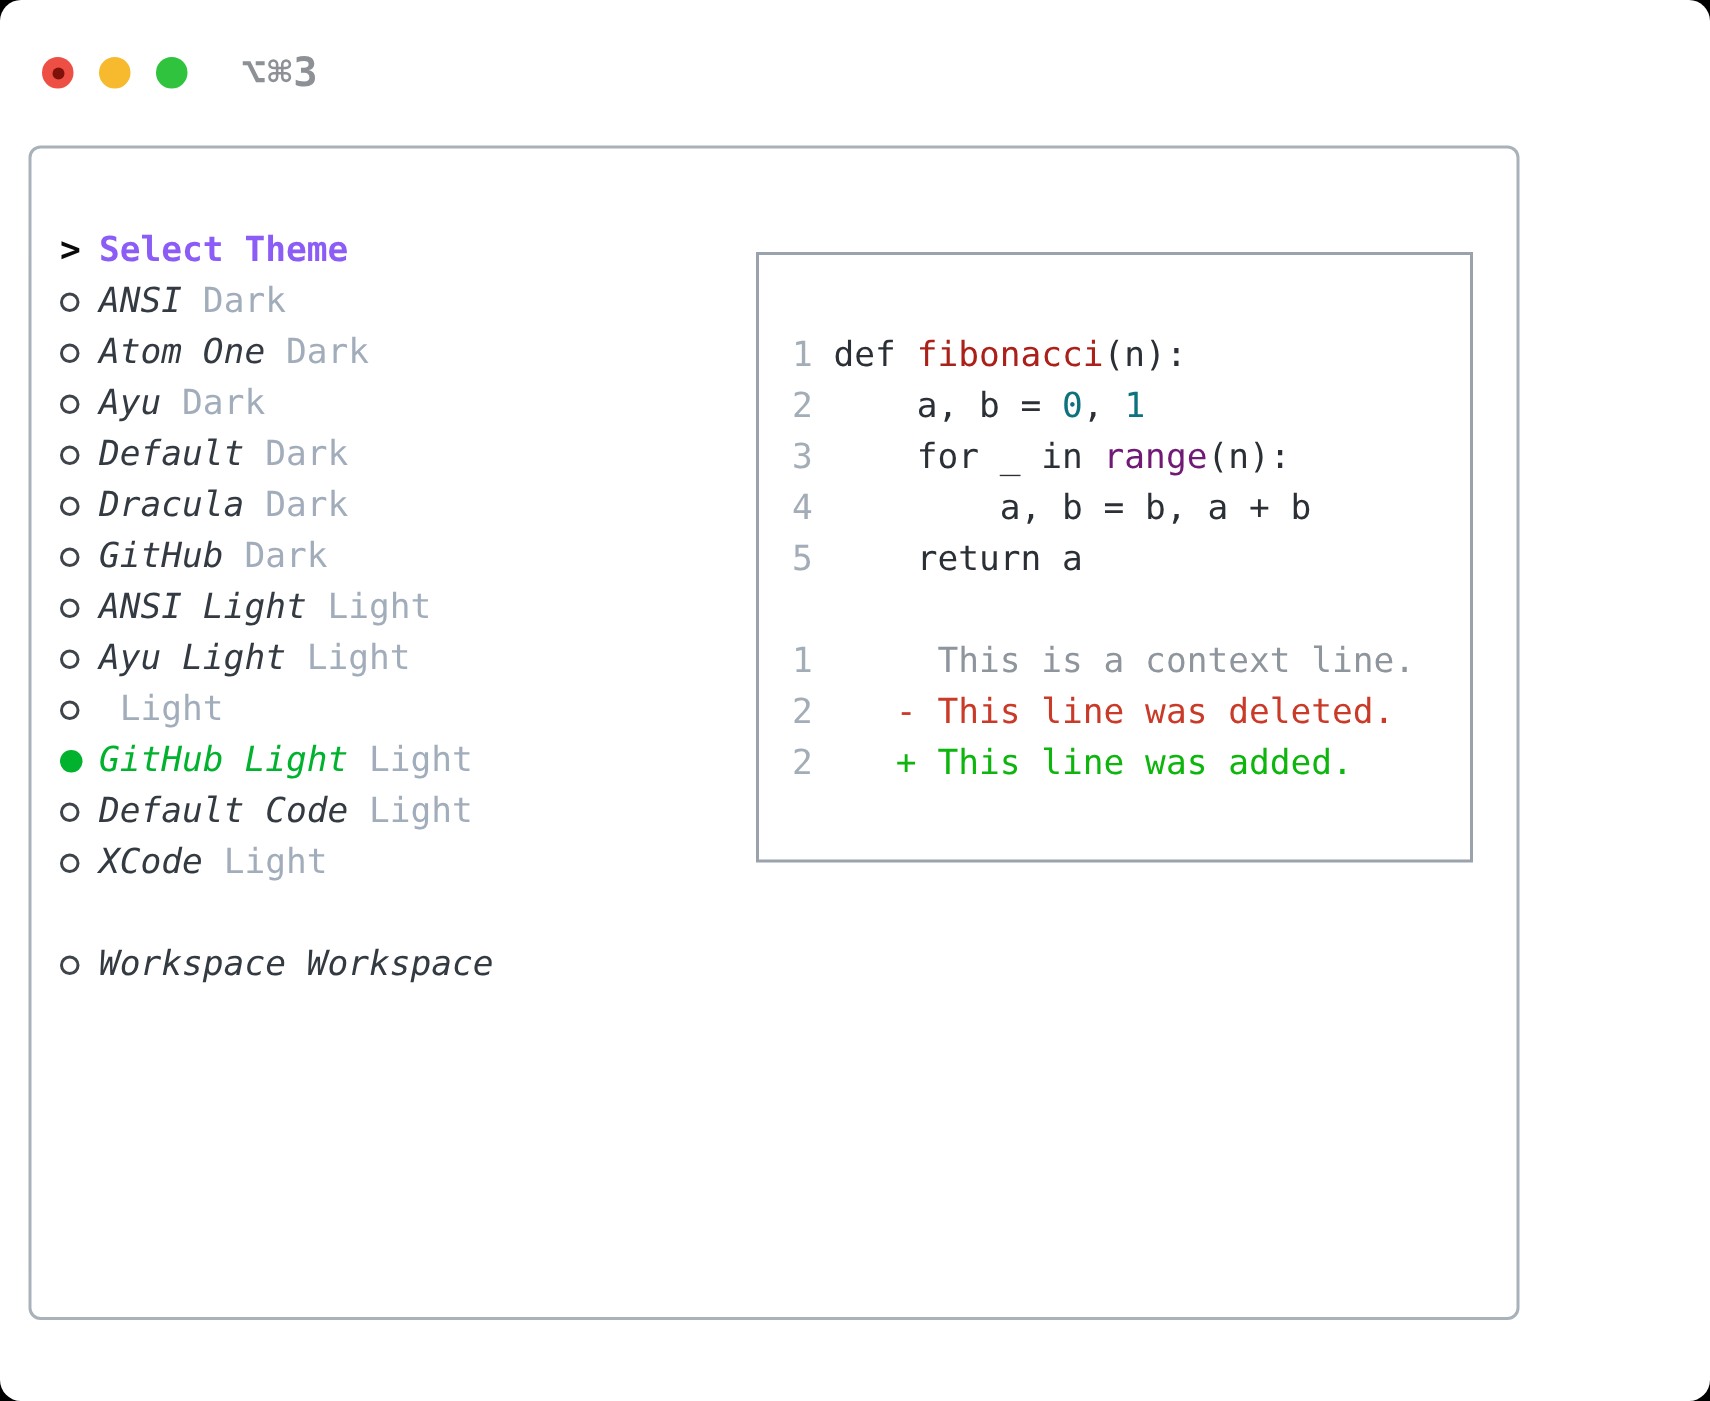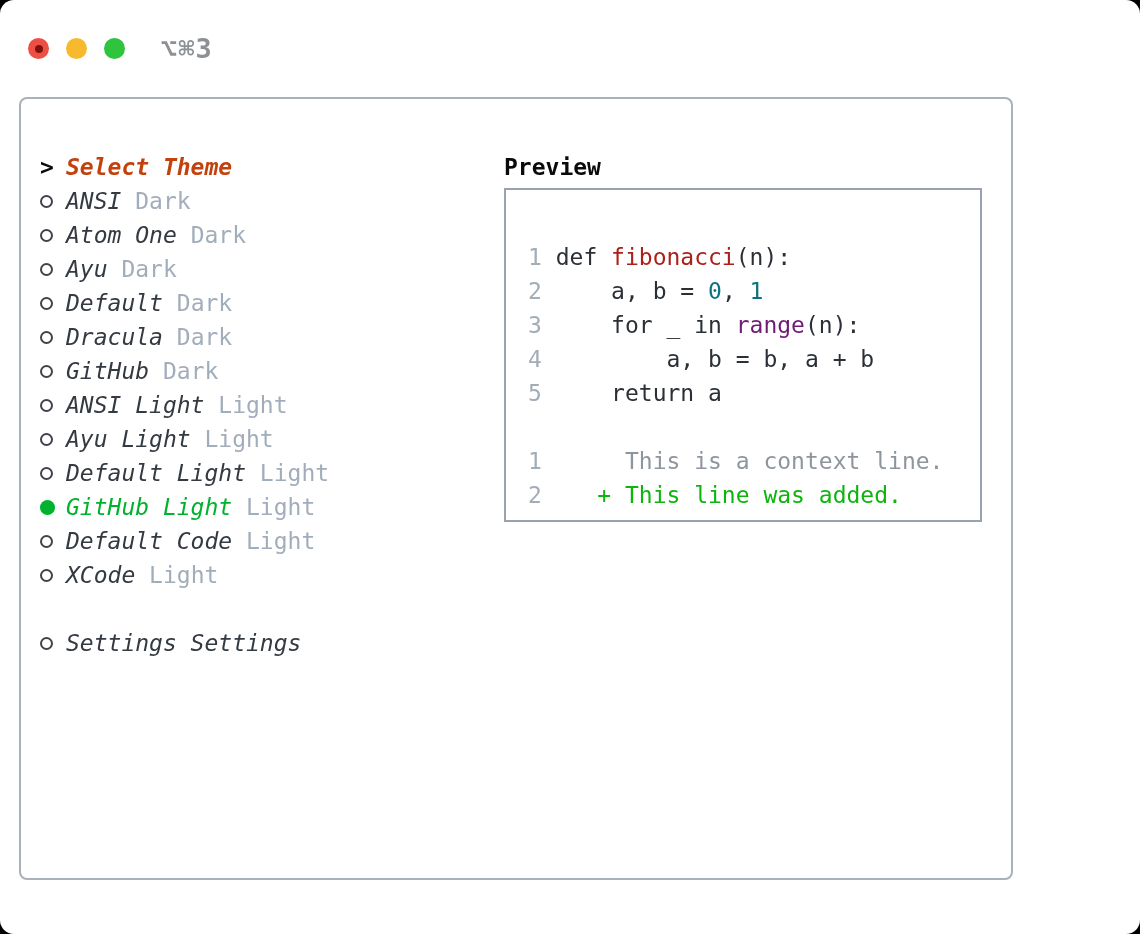--- a/index.html
+++ b/index.html
@@ -24,32 +24,32 @@
     border:2px solid #a9b2ba; border-radius:8px; background:#fff;
   }
   .col-left  { position:absolute; left:19px; top:51px; width:440px; }
   .col-right { position:absolute; left:483px; top:51px; width:503px; }
 
   .row { display:flex; align-items:center; height:34px; font-size:23px; white-space:pre; }
   .marker-col { width:26px; flex:0 0 26px; display:flex; align-items:center; }
   .ring   { width:13px; height:13px; border-radius:50%; border:2px solid #3f444b; }
   .dot    { width:15px; height:15px; border-radius:50%; background:#00b22d; }
   .prompt { font-weight:bold; color:#0a0a0a; font-size:23px; }
-  .hdr-label { font-weight:bold; color:#c2410c;font-style:italic; }
+  .hdr-label { font-weight:bold; color:#8b5cf6; }
   .t-name { color:#343a42;font-style:italic; }
   .t-var  { color:#a2adbb;text-align:center; }
   .sel .t-name { color:#00b22d; }
   .apply-hdr { color:#16181b; }
   .spacer { height:34px; }
   .hint { margin-top:0; font-size:23px; line-height:34px; color:#a3adb8; white-space:pre; }
 
   
   .preview-hdr { font-size:23px; font-weight:bold; color:#0a0a0a; height:34px; line-height:34px; }
   .preview-box {
-    margin-top:4px; width:478px; height:334px;
+    margin-top:18px; width:478px; height:407px;
     border:2px solid #9aa3ad; background:#fff;
     padding:50px 0 0 22px; overflow:hidden;
   }
   .code-line { height:34px; line-height:34px; font-size:23px; white-space:pre; }
   .c-num { color:#a3adb8; }
   .c-pln { color:#2b3036; }
   .c-func { color:#ab2018; }
   .c-lit { color:#0c727e; }
   .c-builtin { color:#701a75; }
   .c-ctx { color:#8e959c; }
@@ -82,45 +82,45 @@
 
       <div id="theme-list">
           <div class="row"><span class="marker-col"><span class="ring"></span></span><span class="t-name">ANSI</span><span class="t-var"> Dark</span></div>
           <div class="row"><span class="marker-col"><span class="ring"></span></span><span class="t-name">Atom One</span><span class="t-var"> Dark</span></div>
           <div class="row"><span class="marker-col"><span class="ring"></span></span><span class="t-name">Ayu</span><span class="t-var"> Dark</span></div>
           <div class="row"><span class="marker-col"><span class="ring"></span></span><span class="t-name">Default</span><span class="t-var"> Dark</span></div>
           <div class="row"><span class="marker-col"><span class="ring"></span></span><span class="t-name">Dracula</span><span class="t-var"> Dark</span></div>
           <div class="row"><span class="marker-col"><span class="ring"></span></span><span class="t-name">GitHub</span><span class="t-var"> Dark</span></div>
           <div class="row"><span class="marker-col"><span class="ring"></span></span><span class="t-name">ANSI Light</span><span class="t-var"> Light</span></div>
           <div class="row"><span class="marker-col"><span class="ring"></span></span><span class="t-name">Ayu Light</span><span class="t-var"> Light</span></div>
-          <div class="row"><span class="marker-col"><span class="ring"></span></span><span class="t-name">Default Light</span><span class="t-var"> Light</span></div>
+          <div class="row"><span class="marker-col"><span class="ring"></span></span><span class="t-var"> Light</span></div>
           <div class="row sel"><span class="marker-col"><span class="dot"></span></span><span class="t-name">GitHub Light</span><span class="t-var"> Light</span></div>
           <div class="row"><span class="marker-col"><span class="ring"></span></span><span class="t-name">Default Code</span><span class="t-var"> Light</span></div>
           <div class="row"><span class="marker-col"><span class="ring"></span></span><span class="t-name">XCode</span><span class="t-var"> Light</span></div>
         </div>
 
       <div class="spacer"></div>
 
 
       <div id="apply-list">
-          <div class="row"><span class="marker-col"><span class="ring"></span></span><span class="t-name">Settings Settings</span></div>
+          <div class="row"><span class="marker-col"><span class="ring"></span></span><span class="t-name">Workspace Workspace</span></div>
         </div>
 
       <div class="spacer"></div>
 
     </div>
 
     <div class="col-right">
-      <div class="preview-hdr">Preview</div>
       <div class="preview-box" id="preview-box">
           <div class="code-line"><span class="c-num">1 </span><span class="c-pln">def </span><span class="c-func">fibonacci</span><span class="c-pln">(n):</span></div>
           <div class="code-line"><span class="c-num">2 </span><span class="c-pln">    a, b = </span><span class="c-lit">0</span><span class="c-pln">, </span><span class="c-lit">1</span></div>
           <div class="code-line"><span class="c-num">3 </span><span class="c-pln">    for _ in </span><span class="c-builtin">range</span><span class="c-pln">(n):</span></div>
           <div class="code-line"><span class="c-num">4 </span><span class="c-pln">        a, b = b, a + b</span></div>
           <div class="code-line"><span class="c-num">5 </span><span class="c-pln">    return a</span></div>
           <div class="code-line"></div>
           <div class="code-line"><span class="c-num">1 </span><span class="c-ctx">     This is a context line.</span></div>
+          <div class="code-line"><span class="c-num">2 </span><span class="c-del">   - This line was deleted.</span></div>
           <div class="code-line"><span class="c-num">2 </span><span class="c-add">   + This line was added.</span></div>
         </div>
     </div>
 
   </div>
 </div>
 
 </body></html>

